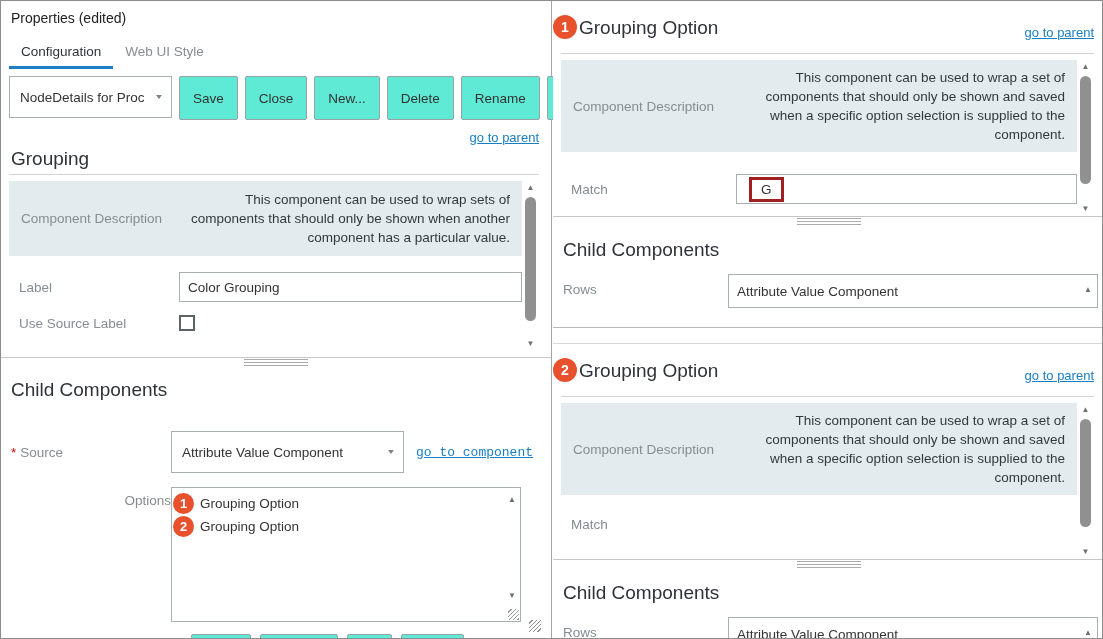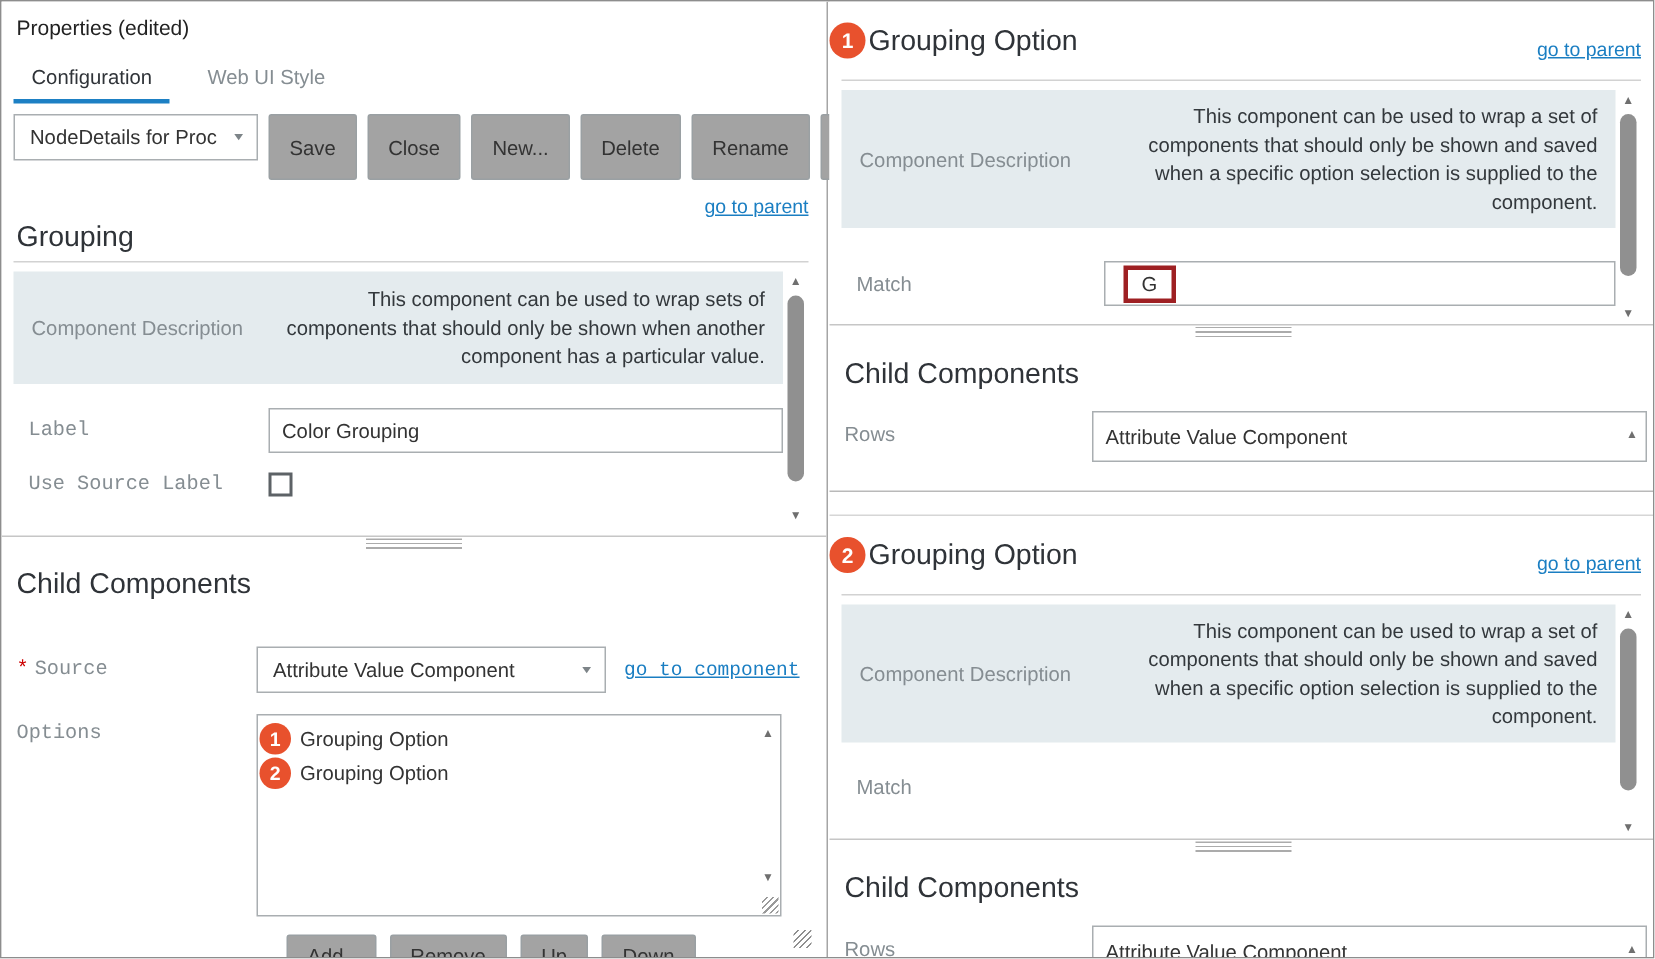--- a/index.html
+++ b/index.html
@@ -5,23 +5,23 @@
   * { margin:0; padding:0; box-sizing:border-box; }
   body { background:#e9e9e9; font-family:"Liberation Sans", sans-serif; }
   .screen { position:relative; width:1103px; height:639px; background:#fff; overflow:hidden;
             border:1px solid #8d8d8d; color:#333; }
 
   
   .h1 { font-size:19px; font-weight:400; color:#2f3338; }
   .flabel { color:#858d92; font-size:13.5px; }
   .link { color:#1a7ec2; font-size:13px; text-decoration:underline; cursor:pointer; }
   .hr { border-top:1px solid #d2d2d2; }
-  .btn { background:#a3a3a3; border:1px solid #9aa0a3; border-radius:2px; color:#333;
+  .btn { background:#5eead4; border:1px solid #9aa0a3; border-radius:2px; color:#333;
          font-size:13.5px; padding:6px 13px; font-family:inherit; cursor:pointer; }
-  .dropdown { position:relative; background:#fff; border:1px solid #a9aeb1; height:31px;
+  .dropdown { position:relative; background:#fff; border:1px solid #a9aeb1; height:42px;
               display:flex; align-items:center; padding:0 22px 0 10px; font-size:13.5px;
               white-space:nowrap; overflow:hidden; cursor:pointer; }
   .caret { position:absolute; right:7px; top:50%; transform:translateY(-52%) scaleY(.7);
            font-size:10px; color:#7d8488; }
   .tinput { background:#fff; border:1px solid #a9aeb1; height:30px; font-size:13.5px;
             color:#333; padding:0 8px; font-family:inherit; }
   .descbox { background:#e4ebee; display:flex; align-items:center; padding:9px 12px; }
   .desc-text { font-size:13.5px; color:#33383c; line-height:19px;text-align:right; }
   .badge { display:inline-flex; align-items:center; justify-content:center;
            background:#e8512d; color:#fff; border-radius:50%; font-weight:bold; }
@@ -34,35 +34,35 @@
               align-items:center; cursor:row-resize; }
   .grip { width:64px; height:7px;
           background:repeating-linear-gradient(180deg,#ababab 0 1px,transparent 1px 3px); }
   .rgrip { position:absolute; width:12px; height:12px; cursor:nwse-resize;
            background:repeating-linear-gradient(135deg,transparent 0 2px,#8f8f8f 2px 3px); }
 
   
   .left-panel { position:absolute; left:0; top:0; width:551px; height:639px;
                 border-right:1px solid #a5a5a5; background:#fff; }
   .lp-title { padding:9px 10px 2px 10px; font-size:14px; color:#222; }
-  .tabs { display:flex; margin:10px 0 0 8px;gap:13px; }
+  .tabs { display:flex; margin:10px 0 0 8px; }
   .tab { position:relative; padding:6px 12px 10px 12px; font-size:13.5px; color:#858d92; cursor:pointer; }
   .tab.active { color:#2f3338; }
   .tab.active .tab-underline { position:absolute; left:0; right:0; bottom:0; height:3px; background:#1d80c4; }
   .toolbar { display:flex; gap:7px; margin:7px 8px 0 8px; }
   .toolbar .dropdown { width:163px; flex:0 0 163px; }
   .sec-head { position:relative; margin:8px 12px 0 10px; height:42px; }
   .sec-head .h1 { position:absolute; left:0; bottom:0; }
   .sec-head .link { position:absolute; right:0; top:2px; }
   .lp-hr { margin:4px 12px 0 8px; }
   .scrollwrap { display:flex; margin:6px 12px 0 8px; }
   .scrollcontent { flex:1; min-width:0; }
   .lp-desc .flabel { flex:0 0 160px; }
   .frow { display:flex; align-items:center; padding-left:10px; }
-  .frow .flabel { flex:0 0 160px;font-family:Liberation Mono, monospace; }
+  .frow .flabel { flex:0 0 160px; }
   .lp-label-row { margin-top:16px; }
   .lp-label-row .tinput { width:345px; }
   .lp-check-row { margin-top:13px; }
   .checkbox { width:16px; height:16px; border:2px solid #5d6266; background:#fff; cursor:pointer; }
   .cc-head { margin:12px 0 0 10px; }
   .src-row { margin-top:30px; }
   .src-row .dropdown { width:233px; }
   .src-row .link { margin-left:12px;font-family:Liberation Mono, monospace; }
   .req { color:#cc0000; margin-right:4px; }
   .opt-row { margin-top:14px; align-items:flex-start; }
@@ -174,21 +174,21 @@
         <span class="req">*</span><span>Source</span>
       </div>
       <div class="dropdown">
         <span>Attribute Value Component</span>
         <span class="caret">▼</span>
       </div>
       <a class="link">go to component</a>
     </div>
 
     <div class="frow opt-row">
-      <div class="flabel" style="padding-top:6px;">Options</div>
+      <div class="flabel" style="padding-top:6px;text-align:right;">Options</div>
       <div class="listbox opt-list">
         <div class="opt-item">
           <span class="badge">1</span>
           <span>Grouping Option</span>
         </div>
         <div class="opt-item">
           <span class="badge">2</span>
           <span>Grouping Option</span>
         </div>
         <span class="sarrow lb-up">▲</span>

